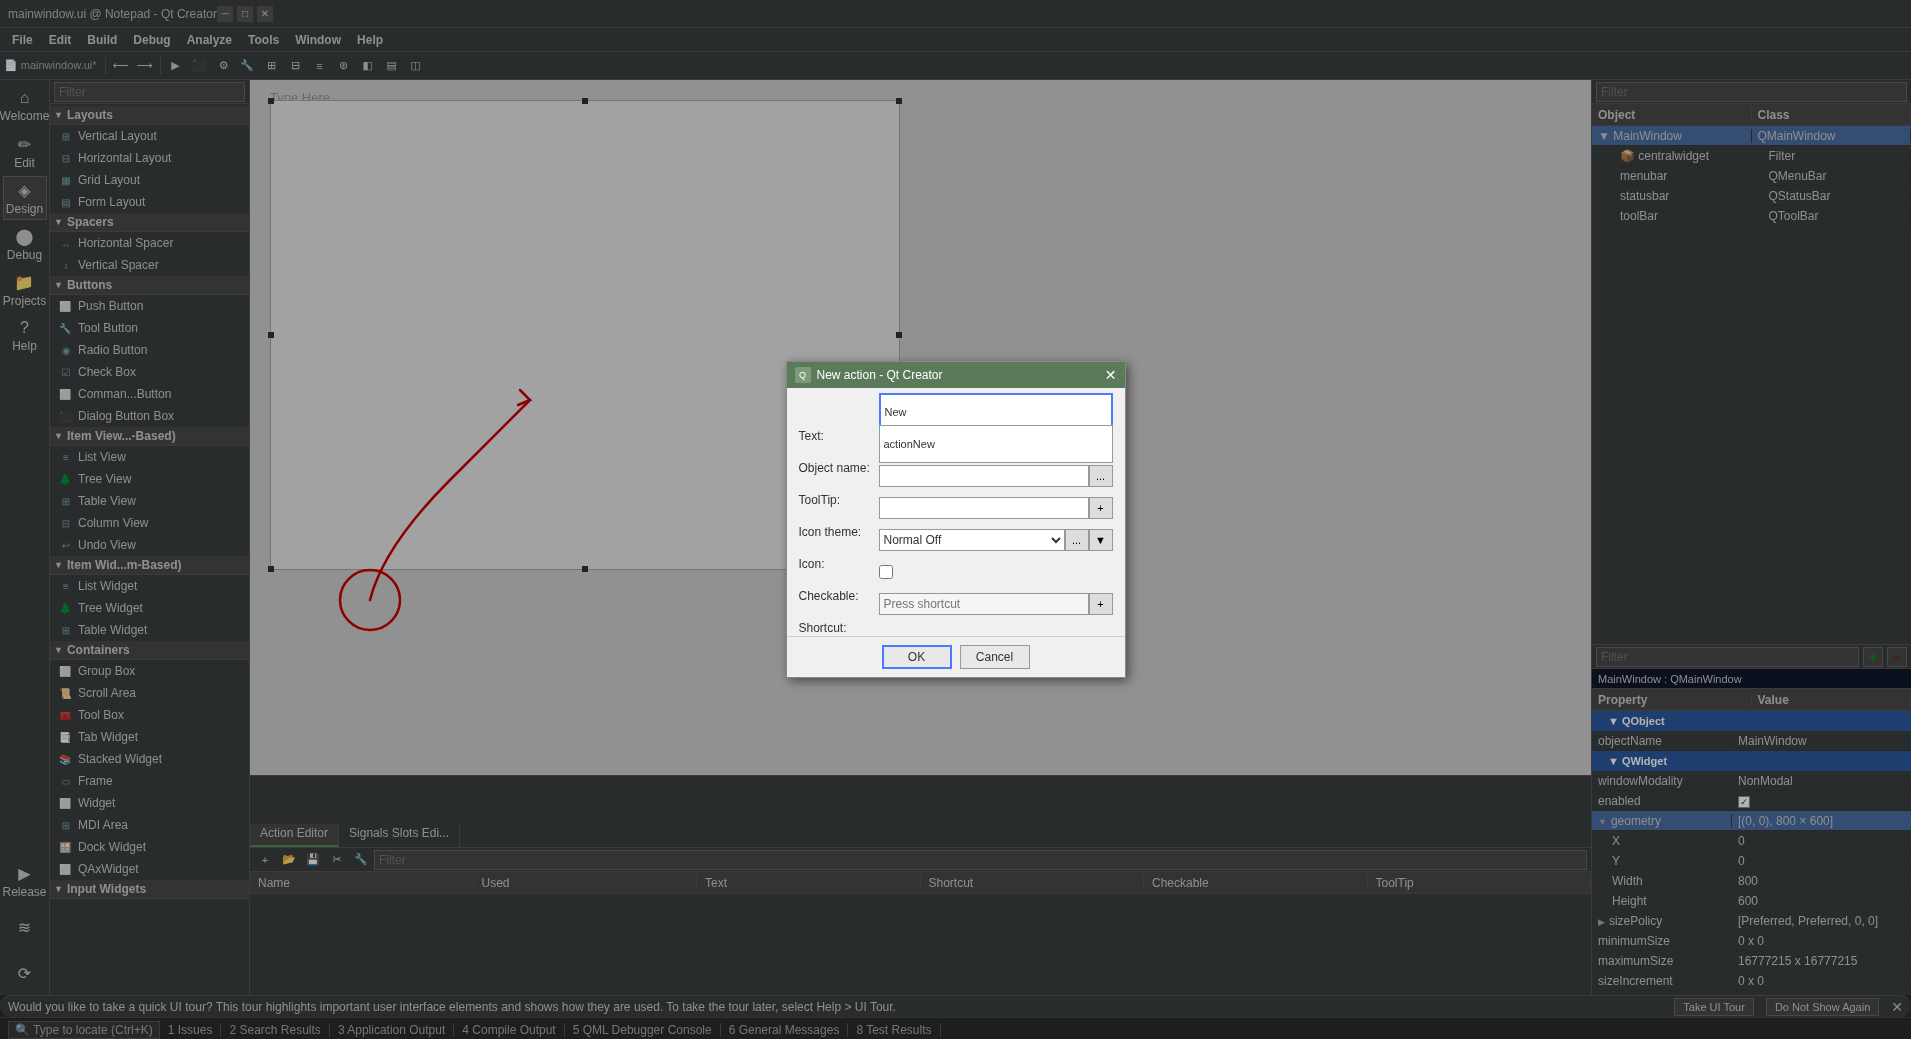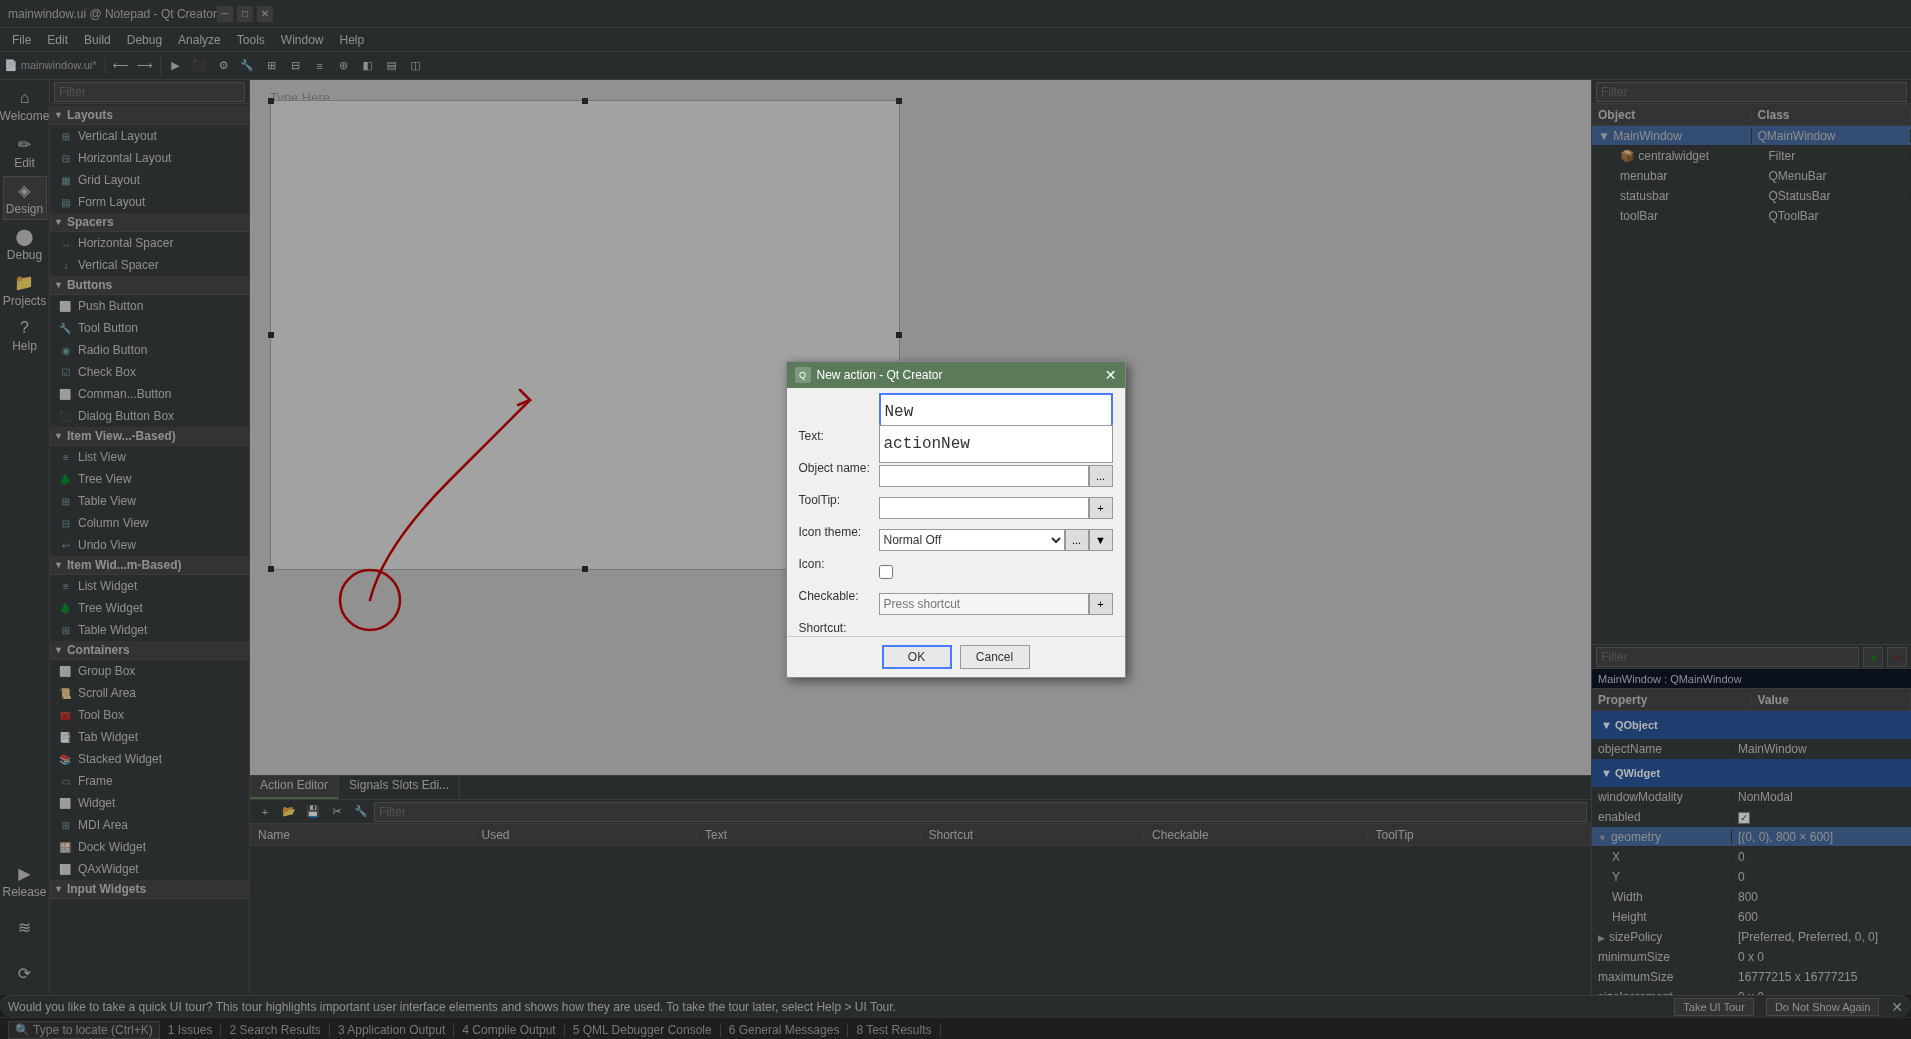--- a/index.html
+++ b/index.html
@@ -21,21 +21,21 @@
 
     
     #menu-bar {
       height: 24px;
       background: #3c3f41;
       display: flex;
       align-items: center;
       padding: 0 4px;
       border-bottom: 1px solid #555;
     }
-    .menu-item { padding: 2px 8px; color: #ccc; cursor: pointer; }
+    .menu-item { padding: 2px 8px; color: #ccc; cursor: pointer; font-weight: bold; }
 
     
     #toolbar {
       height: 28px;
       background: #3c3f41;
       display: flex;
       align-items: center;
       padding: 0 4px;
       border-bottom: 1px solid #555;
       gap: 2px;
@@ -135,20 +135,21 @@
       height: 220px;
       background: #3c3f41;
       border-top: 1px solid #555;
       display: flex;
       flex-direction: column;
     }
     #action-tabs {
       display: flex;
       height: 24px;
       border-bottom: 1px solid #555;
+      margin-top: 48px;
     }
     .action-tab {
       padding: 2px 10px;
       color: #ccc;
       cursor: pointer;
       border-right: 1px solid #555;
     }
     .action-tab.active { background: #4a4a4a; border-bottom: 2px solid #5a8a5a; }
     #action-toolbar {
       height: 24px;
@@ -238,21 +239,21 @@
       align-items: center;
       border-bottom: 1px solid #555;
       padding: 0 4px;
       gap: 4px;
     }
     #pp-filter { flex: 1; height: 20px; background: #4a4a4a; border: 1px solid #666; color: #ccc; padding: 0 4px; }
     #pp-title { height: 20px; padding: 0 6px; background: #0f172a; color: #ccc; display: flex; align-items: center; border-bottom: 1px solid #555; font-size: 11px; }
     #pp-header { display: flex; height: 22px; align-items: center; background: #4a4a4a; border-bottom: 1px solid #555; }
     .pp-col { padding: 0 6px; flex: 1; color: #ccc; font-weight: bold; border-right: 1px solid #555; }
     #pp-list { flex: 1; overflow-y: auto; }
-    .pp-section { background: #2a5a9f; color: #fff; padding: 2px 9px; font-weight: bold; font-size: 11px; height: 28px; display: flex; align-items: center; }
+    .pp-section { background: #2a5a9f; color: #fff; padding: 2px 16px; font-weight: bold; font-size: 11px; height: 20px; display: flex; align-items: center; }
     .pp-row { display: flex; height: 20px; align-items: center; border-bottom: 1px solid #3a3a3a; }
     .pp-key { padding: 0 6px; width: 140px; color: #ccc; border-right: 1px solid #3a3a3a; overflow: hidden; white-space: nowrap; }
     .pp-val { padding: 0 6px; flex: 1; color: #ccc; overflow: hidden; white-space: nowrap; }
     .pp-row.selected { background: #4a6fa5; }
     .checkbox-check { width: 12px; height: 12px; border: 1px solid #888; background: #fff; display: inline-flex; align-items: center; justify-content: center; }
     .checkbox-check.checked::after { content: '✓'; font-size: 9px; color: #333; }
     .triangle { display: inline-block; margin-right: 4px; font-size: 9px; color: #aaa; }
 
     
     #left-sidebar {
@@ -352,23 +353,22 @@
       color: #333;
       font-size: 12px;
       margin-top: 48px;
     }
     .form-input {
       flex: 1;
       height: 38px;
       border: 2px solid #4a7aff;
       background: #fff;
       padding: 0 4px;
-      font-size: 16px;
+      font-size: 11px;
       color: #333;
-      font-family: Liberation Mono, monospace;
     }
     .form-input.normal {
       border: 1px solid #999;
     }
     .form-input-with-btn {
       display: flex;
       flex: 1;
     }
     .form-input-with-btn input {
       flex: 1;

